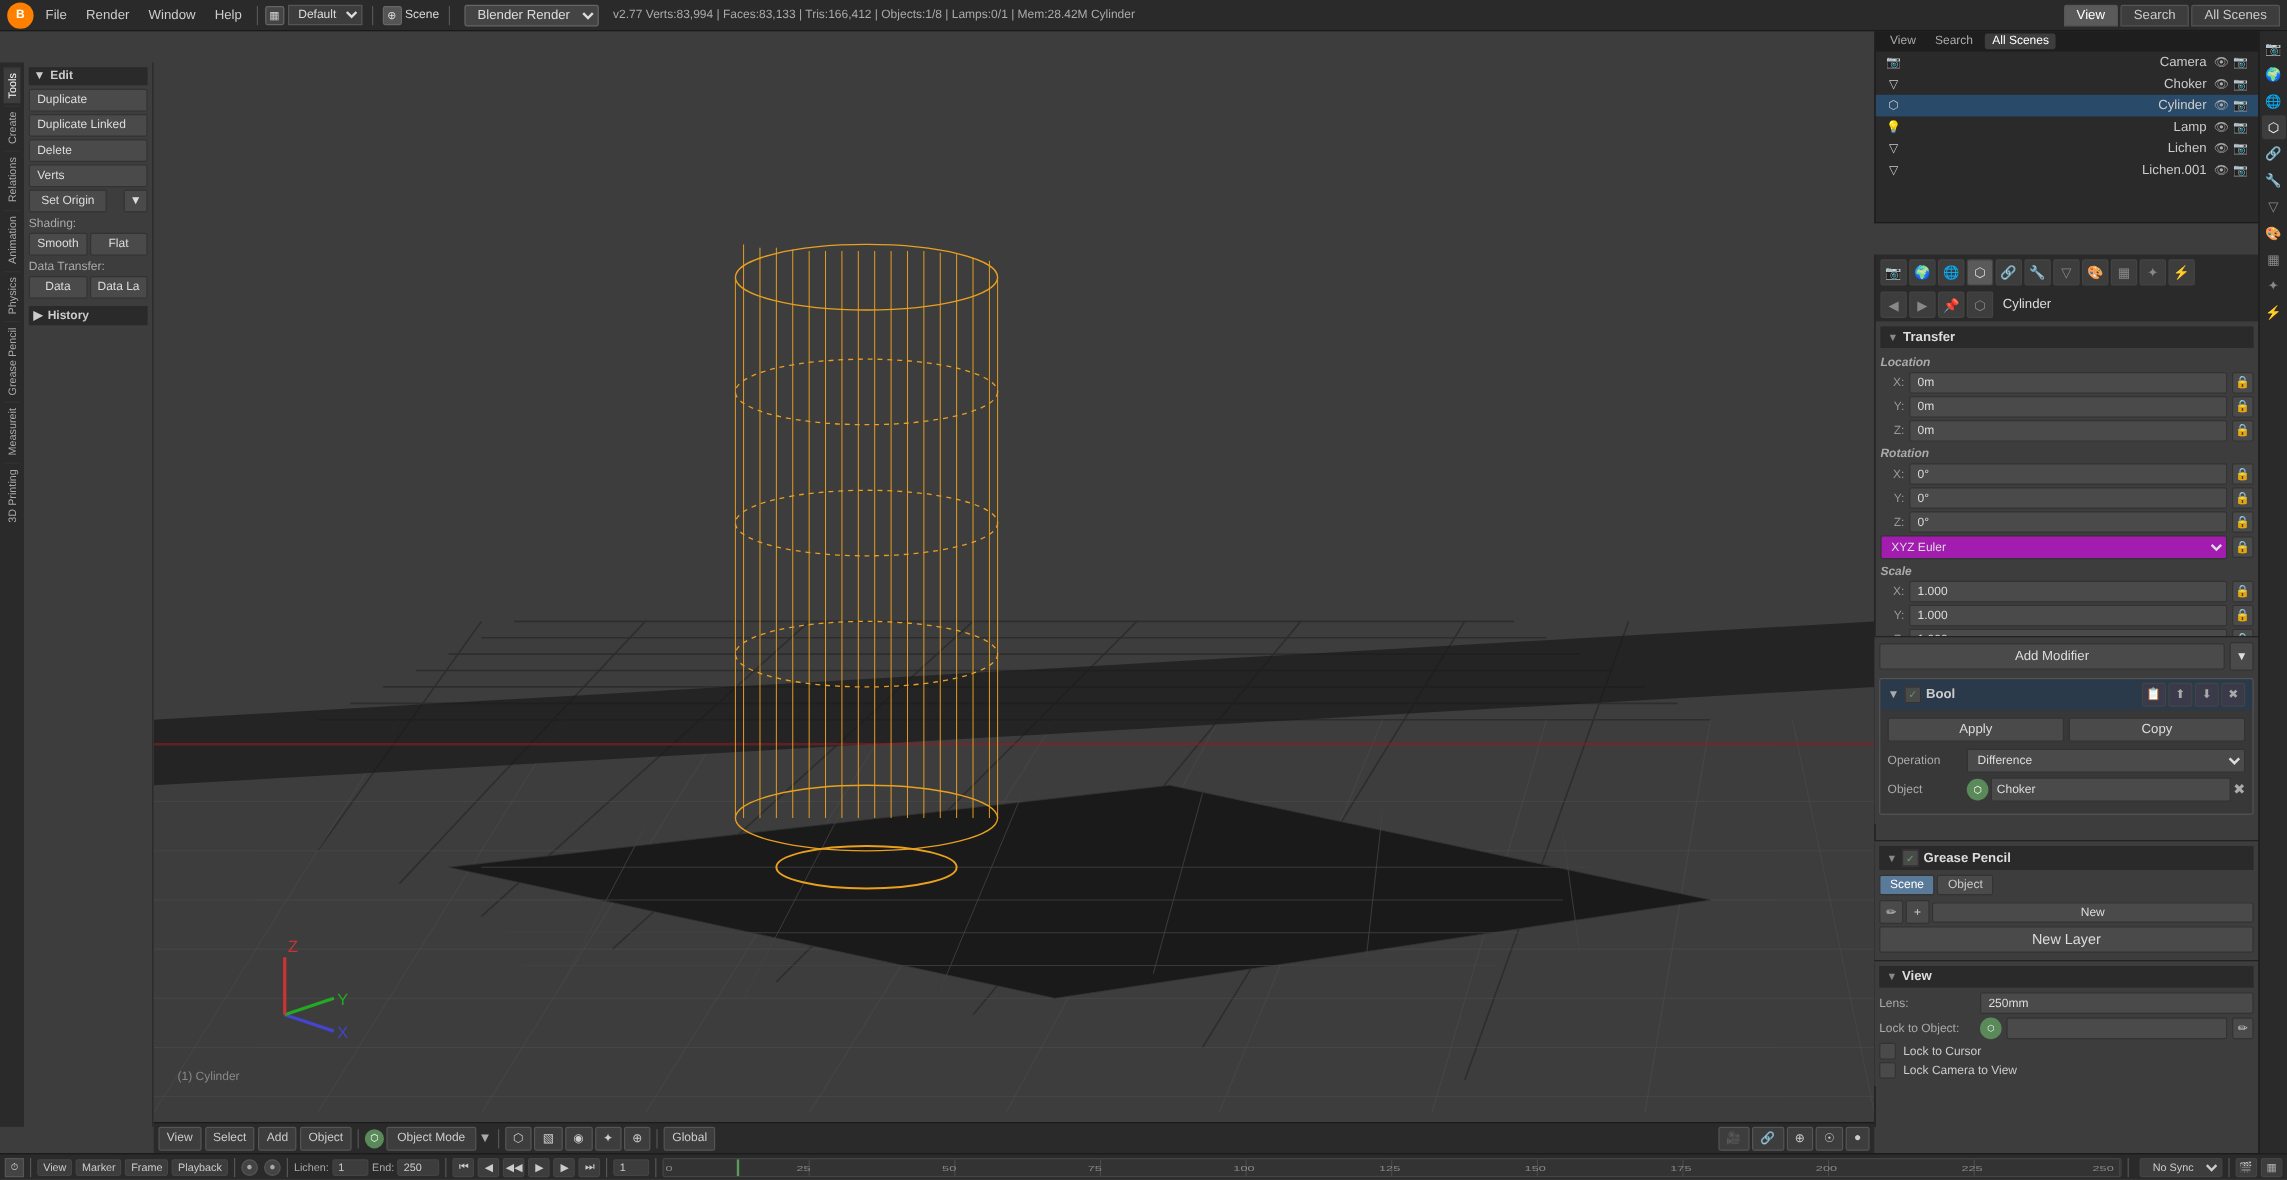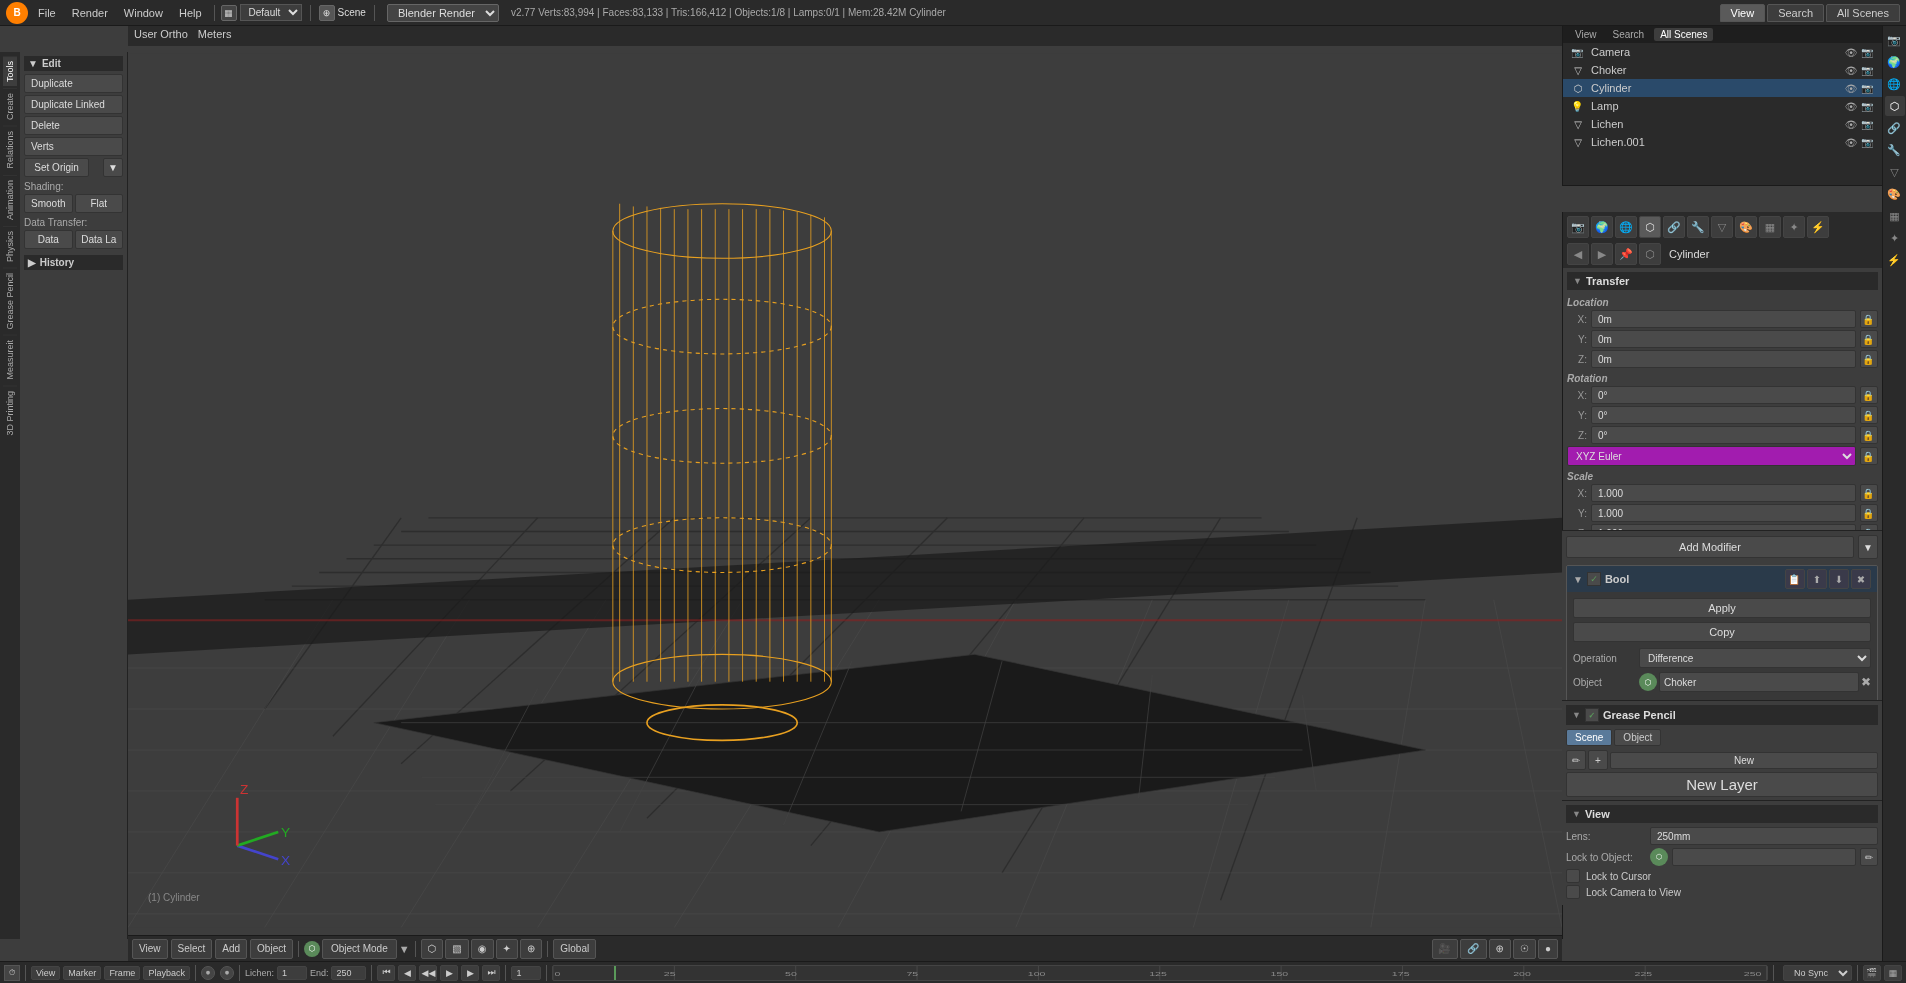--- a/index.html
+++ b/index.html
@@ -356,21 +356,20 @@
       border-radius: 2px;
     }
     .bool-content {
       background: #383838;
       padding: 6px;
     }
     .bool-action-row {
       display: flex;
       gap: 4px;
       margin-bottom: 6px;
-      flex-direction: column;
     }
     .bool-apply-btn {
       background: #4a4a4a;
       border: 1px solid #333;
       color: #ddd;
       padding: 3px 12px;
       font-size: 11px;
       cursor: pointer;
       border-radius: 2px;
       flex: 1;
@@ -479,21 +478,21 @@
       border-radius: 2px;
       flex: 1;
     }
     .gp-full-btn {
       display: block;
       width: 100%;
       background: #4a4a4a;
       border: 1px solid #333;
       color: #ddd;
       padding: 3px 6px;
-      font-size: 15px;
+      font-size: 12px;
       cursor: pointer;
       text-align: center;
       border-radius: 2px;
       margin-bottom: 2px;
     }
     .view-prop-row {
       display: flex;
       align-items: center;
       gap: 4px;
       margin-bottom: 3px;
@@ -679,21 +678,21 @@
       font-size: 11px;
       color: #ccc;
       cursor: pointer;
     }
     .outliner-item.selected { background: #2a4a6a; }
     .outliner-item-icon {
       width: 14px; height: 14px;
       display: flex; align-items: center; justify-content: center;
       font-size: 10px;
     }
-    .outliner-item-name { flex: 1; }
+    .outliner-item-name { flex: 1; text-align: right; }
     .outliner-item-icons {
       display: flex;
       gap: 4px;
     }
     .out-icon {
       color: #555;
       font-size: 10px;
       cursor: pointer;
     }
     .out-icon.active { color: #aaa; }
@@ -818,24 +817,20 @@
     </div>
     <div class="tool-section">
       <div class="tool-section-header">
         <span>▶</span>
         <span>History</span>
       </div>
     </div>
   </div>
 
   <div id="viewport" style="position:absolute;left:128px;right:344px;top:0;bottom:0;">
-    <div class="viewport-header">
-      <span>User Ortho</span>
-      <span>Meters</span>
-    </div>
     <div class="viewport-canvas">
       
       <svg class="scene-svg" viewBox="0 0 1050 640" preserveAspectRatio="xMidYMid meet">
 
         <rect width="1050" height="640" fill="#3d3d3d"></rect>
 
         <g stroke="#2a2a2a" stroke-width="1" opacity="0.8">
 
           <line x1="100" y1="400" x2="950" y2="400"></line>
           <line x1="120" y1="390" x2="930" y2="390"></line>

